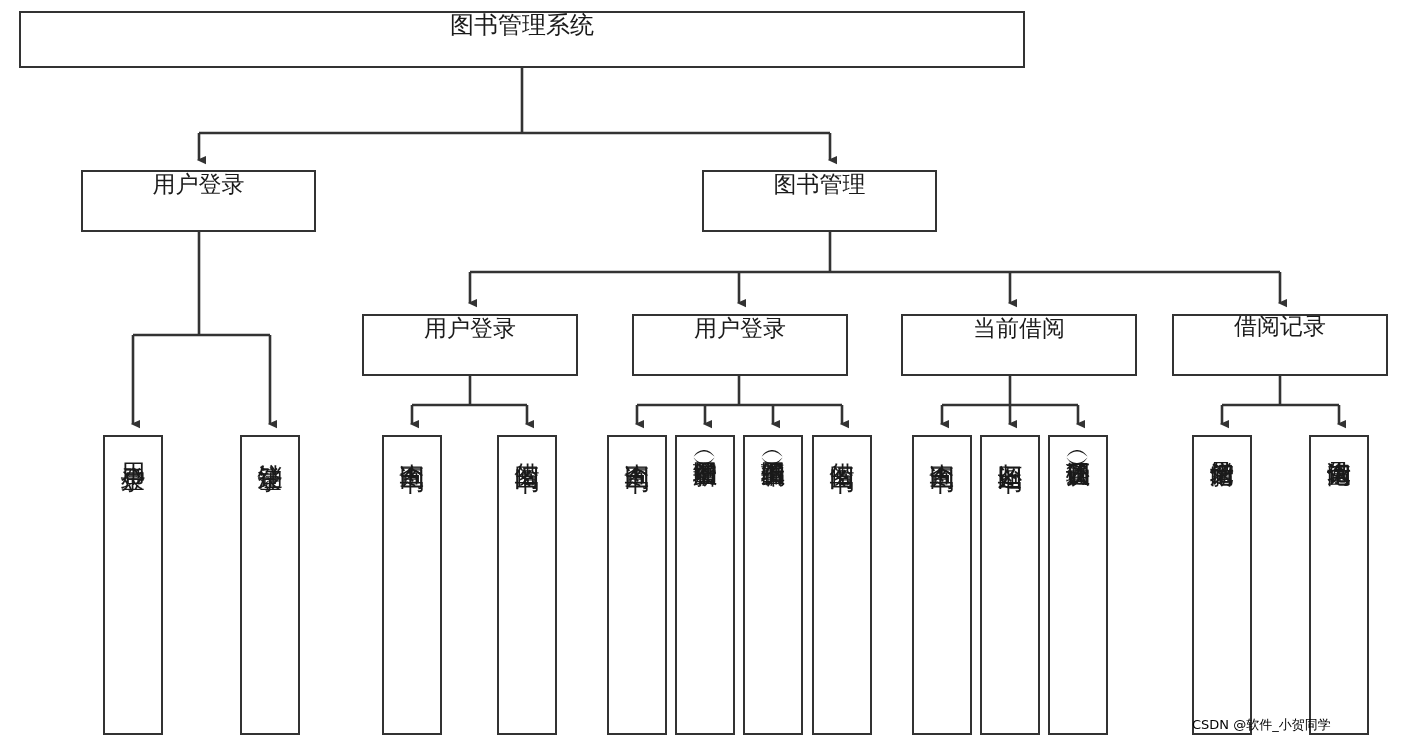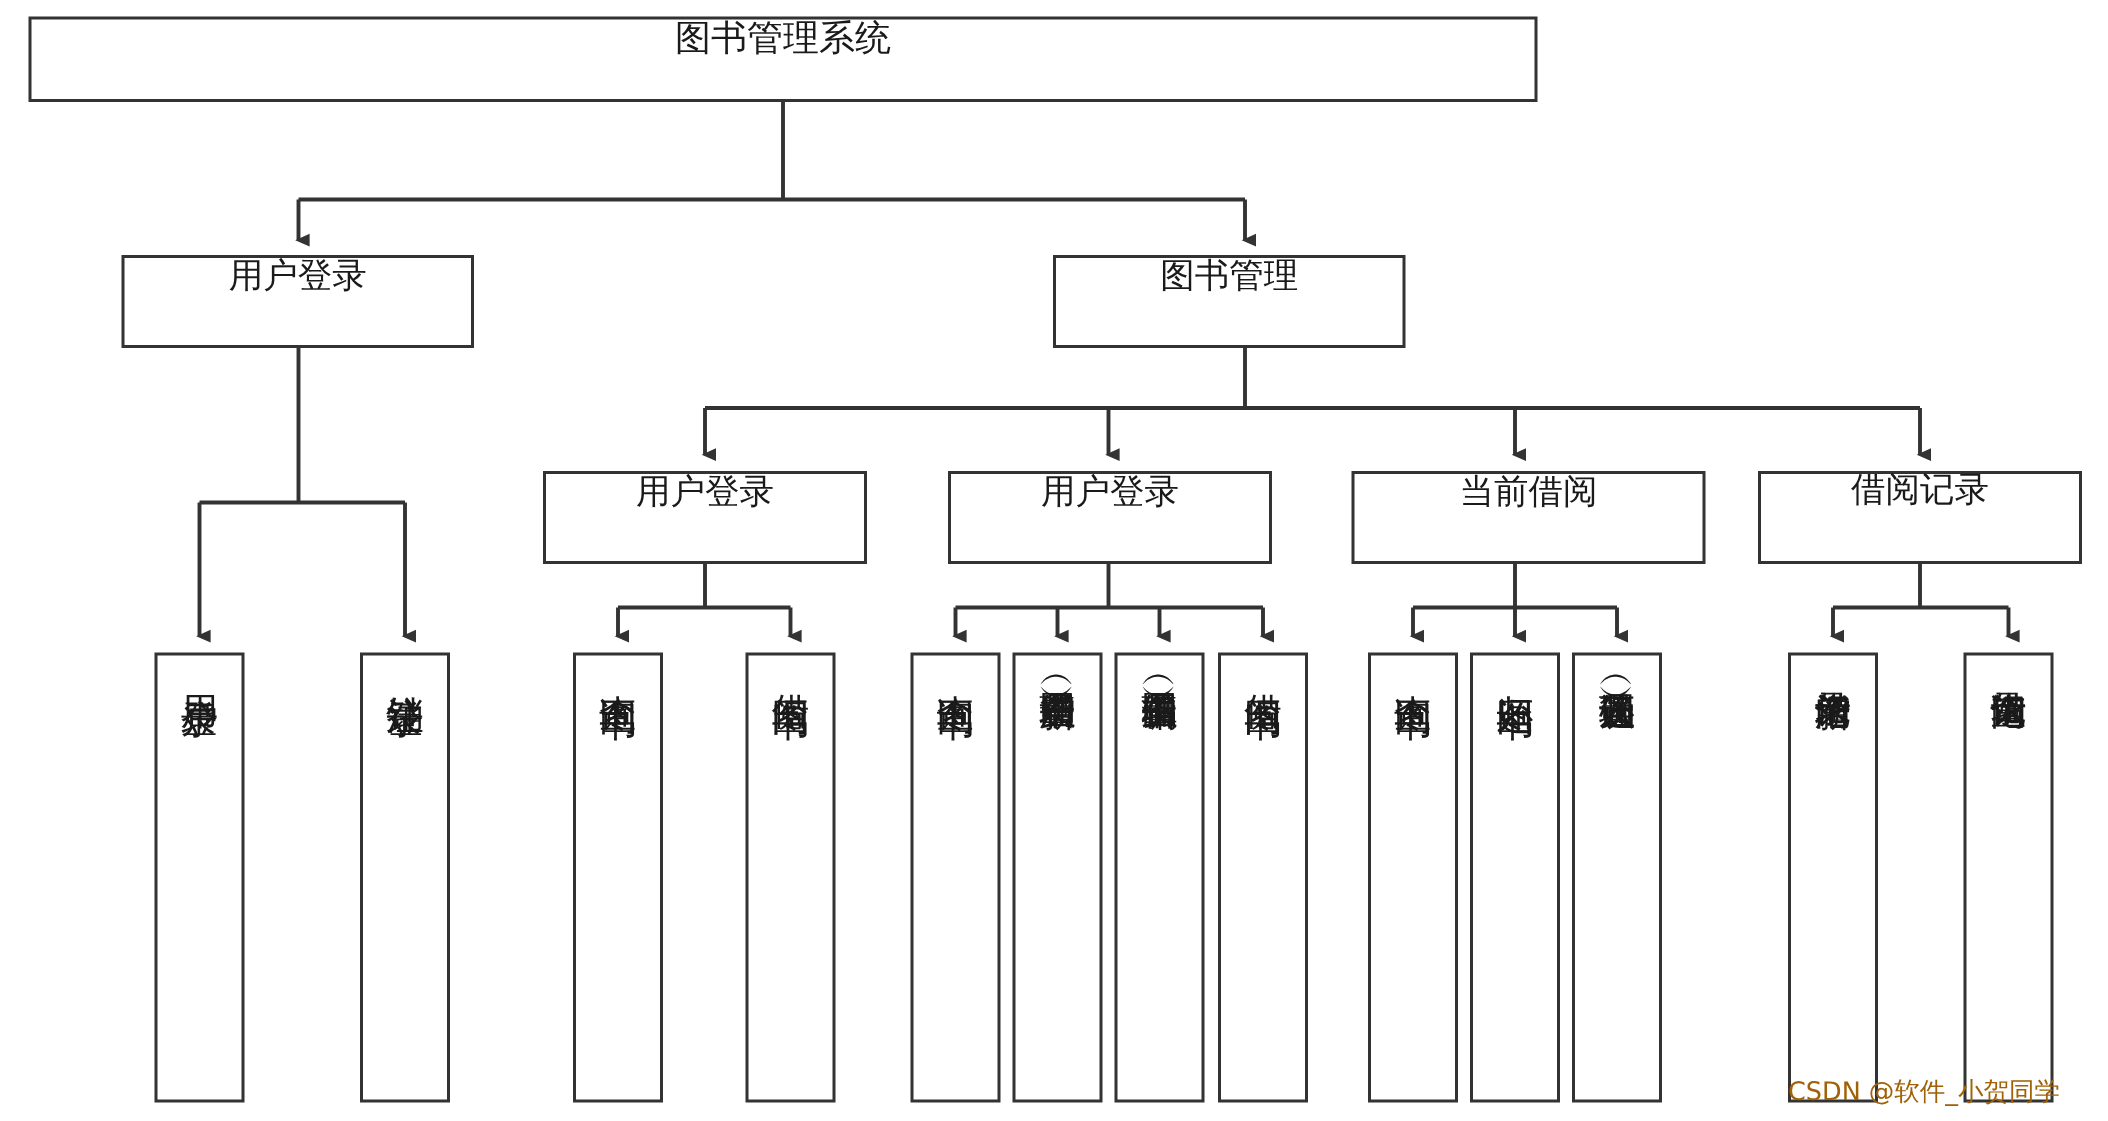--- a/index.html
+++ b/index.html
@@ -60,22 +60,22 @@
     letter-spacing: 2px;
     line-height: 1;
     white-space: nowrap;
   }
   .node.vert.tall .node-label {
     font-size: 24px;
     letter-spacing: 0px;
   }
   .watermark {
     position: absolute;
-    color: #a16207;
-    font-size: 17px;
+    color: #000000;
+    font-size: 13px;
     white-space: nowrap;
     z-index: 5;
     font-family: "DejaVu Sans", "Liberation Sans", sans-serif;
   }
 </style>
 </head>
 <body>
 
 <div id="canvas">
 

